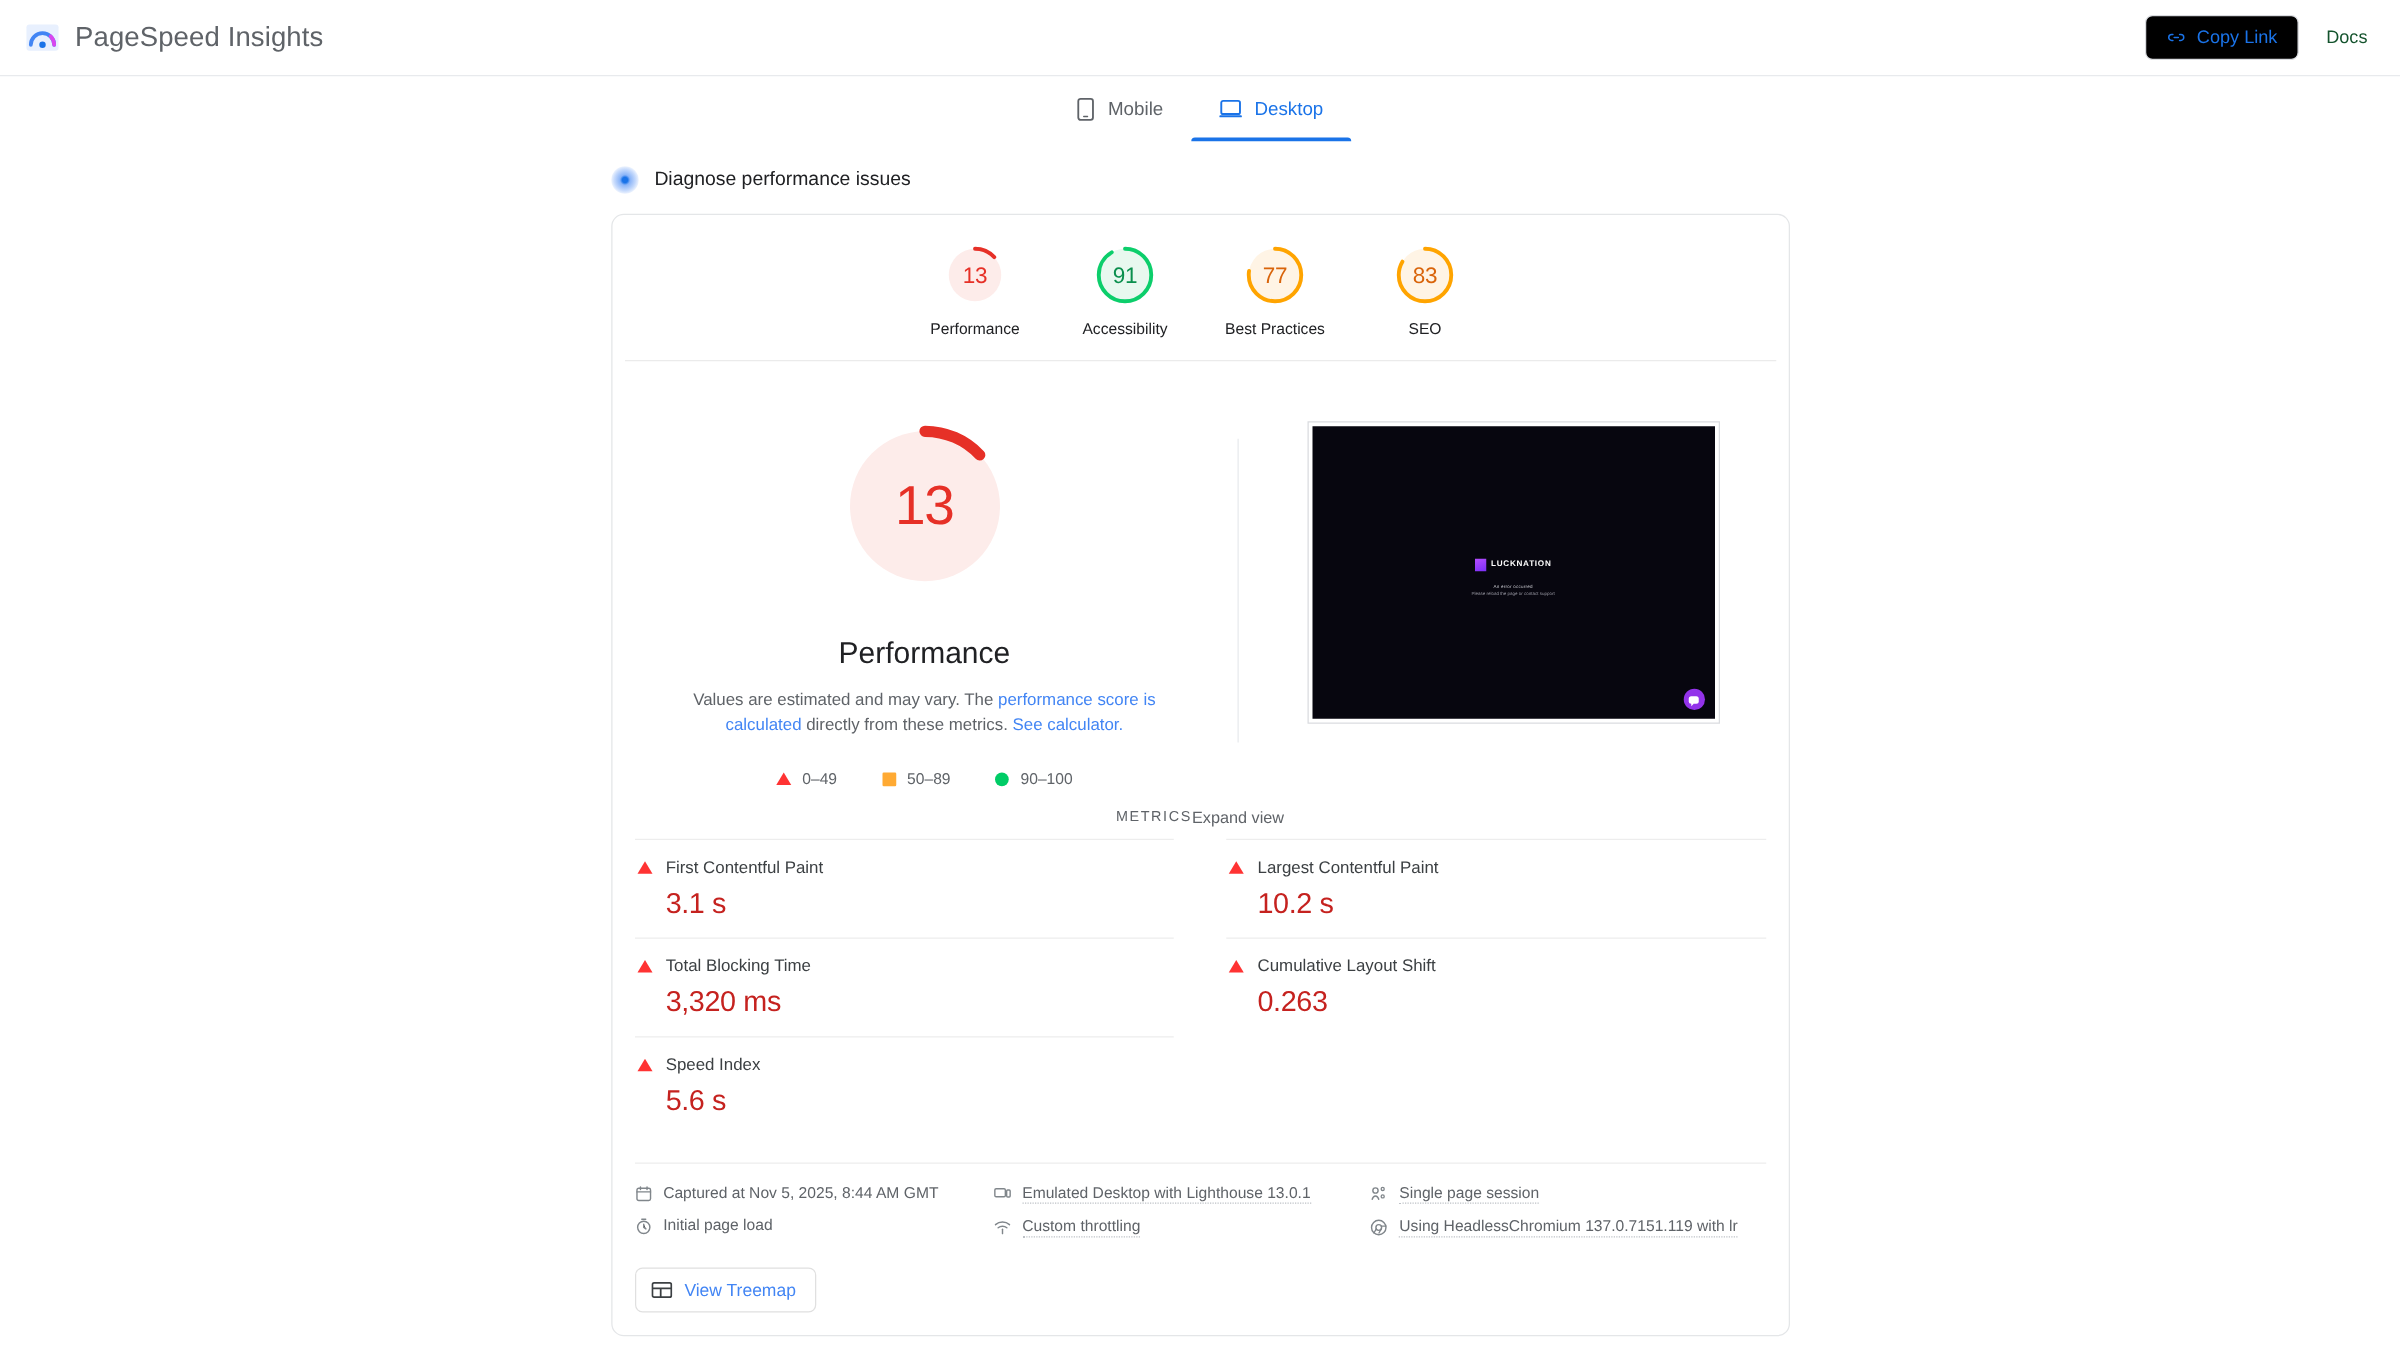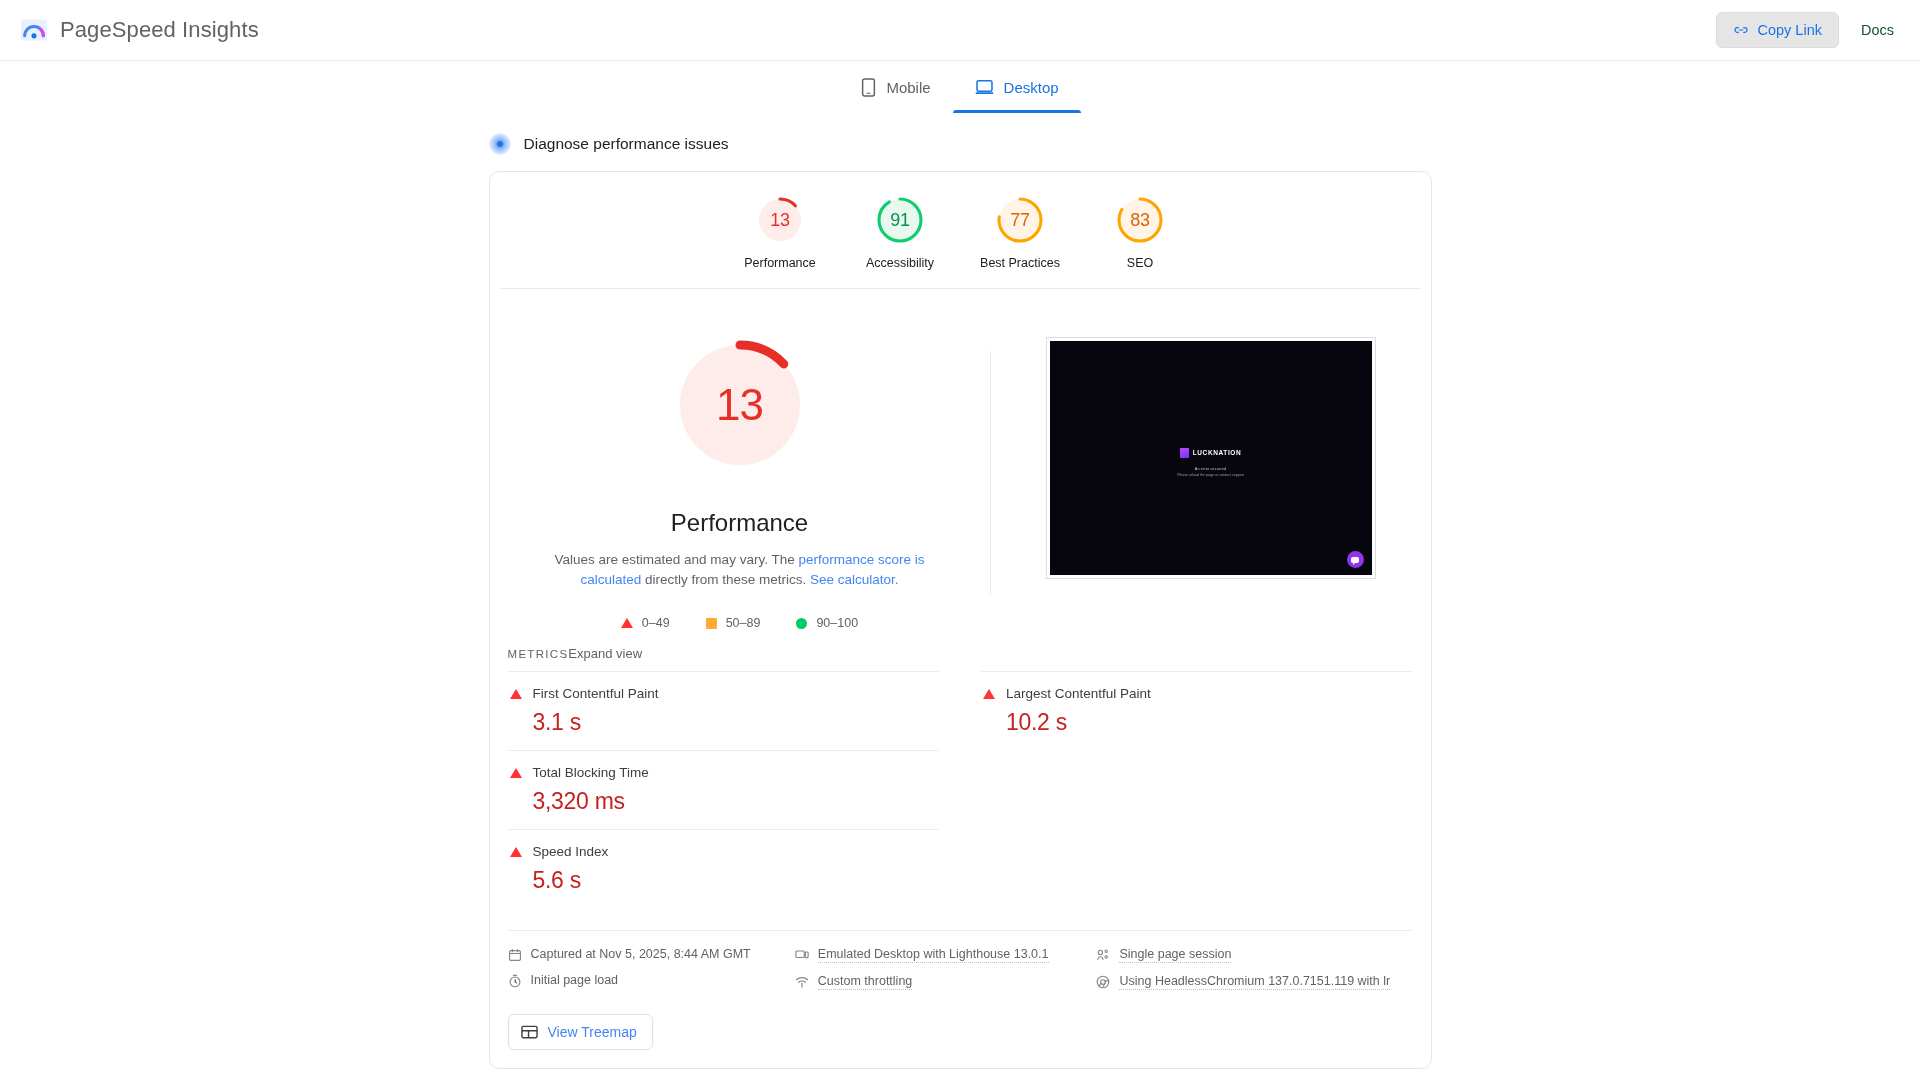--- a/index.html
+++ b/index.html
@@ -21,21 +21,21 @@
     position: relative;
   }
   .brand { display: flex; align-items: center; gap: 12px; }
   .brand-logo { width: 28px; height: 28px; display: block; }
   .brand-title { font-size: 22px; color: #5f6368; font-weight: 400; letter-spacing: .1px; }
   .appbar-right { margin-left: auto; display: flex; align-items: center; gap: 14px; }
   .copy-link-btn {
     display: flex; align-items: center; gap: 8px;
     height: 36px; padding: 0 16px;
     border: 1px solid #dadce0; border-radius: 6px;
-    background: #e5e5e5; color: #1a73e8;
+    background: #000000; color: #1a73e8;
     font-size: 14.5px; font-weight: 500; cursor: pointer;
     font-family: inherit;
   }
   .docs-link { color: #14532d; font-size: 14.5px; font-weight: 500; text-decoration: none; padding: 0 8px; cursor: pointer; }
 
   
   .tabs { display: flex; justify-content: center; gap: 0; height: 52px; align-items: flex-end; }
   .tab {
     display: flex; align-items: center; gap: 10px;
     height: 52px; padding: 0 22px;
@@ -123,21 +123,21 @@
   .shot-chat {
     position: absolute; right: 8px; bottom: 7px;
     width: 17px; height: 17px; border-radius: 50%;
     background: #9333ea; display: flex; align-items: center; justify-content: center;
   }
   .shot-chat .bubble { width: 8px; height: 6px; background: #fff; border-radius: 2px; position: relative; }
   .shot-chat .bubble::after { content:""; position:absolute; left:1.5px; bottom:-2px; border-left:2px solid #fff; border-top:2px solid transparent; border-bottom:2px solid transparent; }
 
   
   .metrics-head {
-    display: flex; align-items: center; justify-content: flex-start;
+    display: flex; align-items: center; justify-content: center;
     padding: 6px 18px 10px 18px;
   }
   .metrics-title { font-size: 11.5px; color: #5f6368; letter-spacing: 1.3px; }
   .expand-view { font-size: 13px; color: #5f6368; cursor: pointer; }
 
   .metrics-grid { display: flex; padding: 0 18px; }
   .metrics-col { flex: 1; }
   .metrics-col.left { padding-right: 20px; }
   .metrics-col.right { padding-left: 22px; }
   .metric {
@@ -356,20 +356,27 @@
       <div class="metrics-col right">
 
         <div class="metric">
           <div class="metric-head">
             <span class="tri"></span>
             <span class="metric-name">Largest Contentful Paint</span>
           </div>
           <div class="metric-val" style="color:#c5221f">10.2 s</div>
         </div>
 
+        <div class="metric">
+          <div class="metric-head">
+            <span class="tri"></span>
+            <span class="metric-name">Cumulative Layout Shift</span>
+          </div>
+          <div class="metric-val" style="color:#c5221f">0.263</div>
+        </div>
 
       </div>
     </div>
 
     <div class="env">
       <div class="env-col">
         <div class="env-item plain">
           <svg class="env-ico" viewBox="0 0 16 16">
             <rect x="1.8" y="3" width="12.4" height="11.2" rx="1.6" fill="none" stroke="#80868b" stroke-width="1.3"></rect>
             <path d="M1.8 6.3h12.4M5 1.8v2.4M11 1.8v2.4" stroke="#80868b" stroke-width="1.3" stroke-linecap="round"></path>

